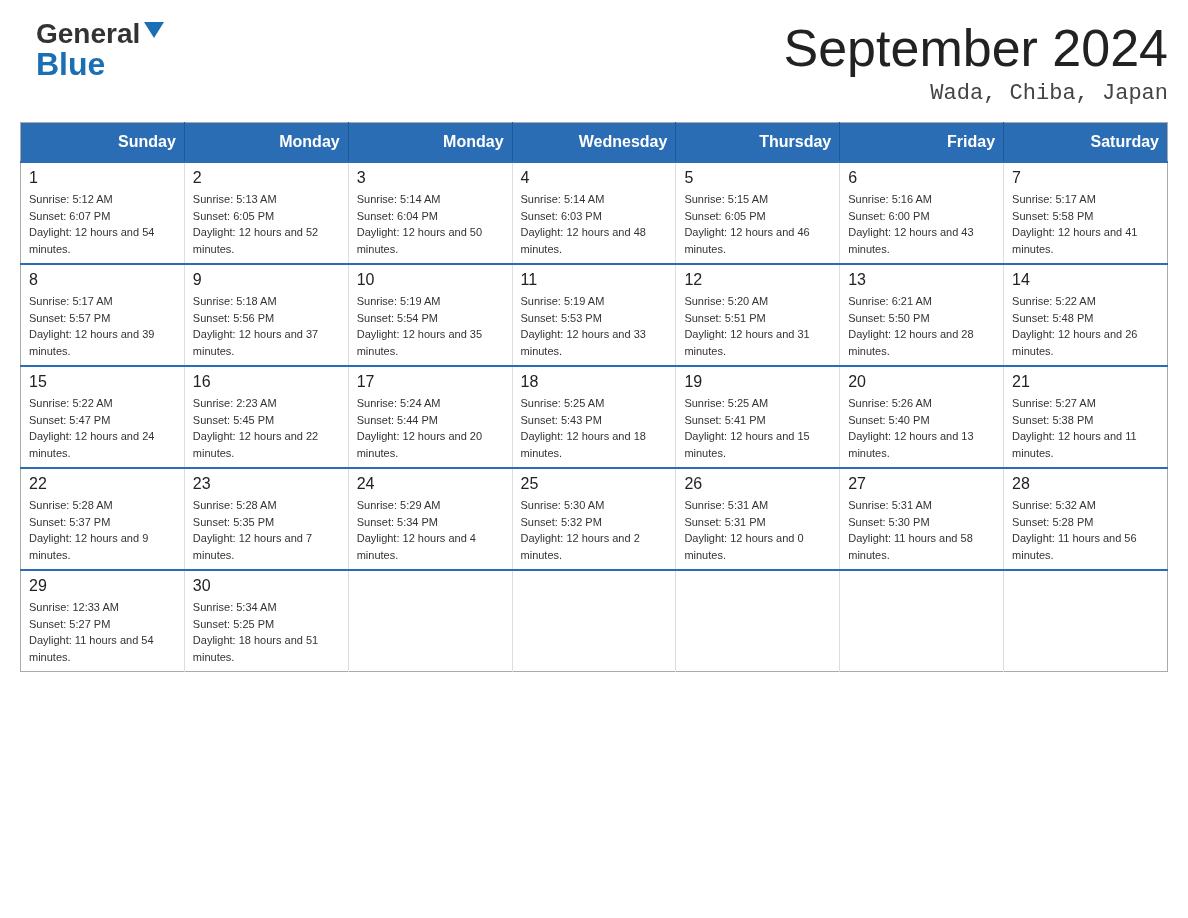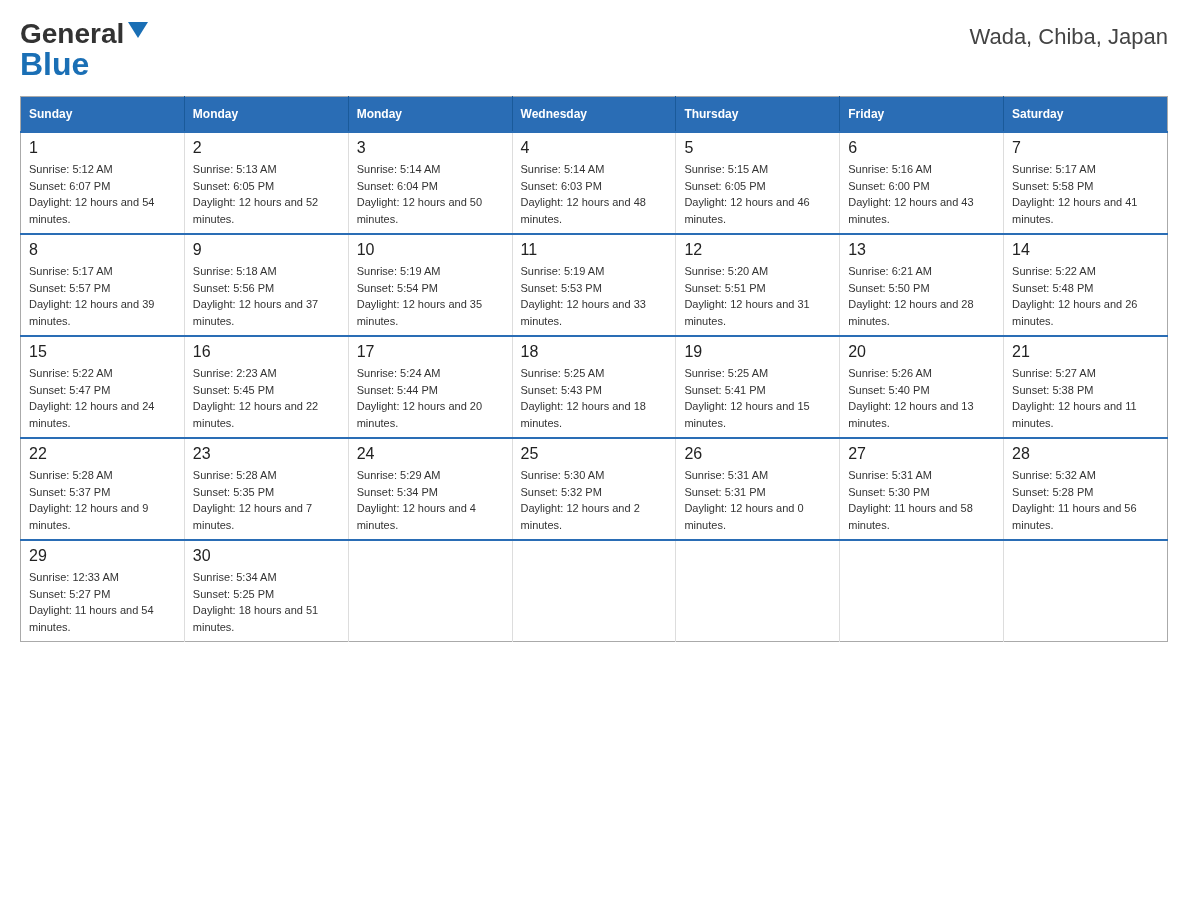--- a/index.html
+++ b/index.html
@@ -13,20 +13,21 @@
     .header {
       display: flex;
       justify-content: space-between;
       align-items: flex-start;
       margin-bottom: 16px;
     }
     .logo {
       display: flex;
       flex-direction: column;
       align-items: flex-start;
+      margin-left: 16px;
     }
     .logo-text-general {
       font-size: 28px;
       font-weight: bold;
       color: #333;
       line-height: 1;
     }
     .logo-text-blue {
       font-size: 32px;
       font-weight: bold;
@@ -55,33 +56,34 @@
     .main-title {
       font-size: 52px;
       font-weight: normal;
       color: #222;
       line-height: 1.1;
     }
     .subtitle {
       font-size: 22px;
       color: #444;
       margin-top: 4px;
+      font-family: Liberation Mono, monospace;
     }
     .calendar {
       width: 100%;
       border-collapse: collapse;
       border: 1px solid #aaa;
     }
     .calendar thead th {
       background-color: #2a6db5;
       color: #ffffff;
-      font-size: 12px;
+      font-size: 16px;
       font-weight: bold;
       padding: 10px 8px;
-      text-align: left;
+      text-align: right;
       border-right: 1px solid #1a5a9a;
       margin-top: 37px;
     }
     .calendar thead th:last-child {
       border-right: none;
     }
     .calendar tbody td {
       vertical-align: top;
       padding: 6px 8px;
       border-top: 2px solid #2a6db5;
@@ -118,20 +120,21 @@
 
 <div class="header">
   <div class="logo">
     <div class="logo-row">
       <span class="logo-text-general">General</span>
       <span class="logo-icon"></span>
     </div>
     <span class="logo-text-blue">Blue</span>
   </div>
   <div class="title-section">
+    <div class="main-title">September 2024</div>
     <div class="subtitle">Wada, Chiba, Japan</div>
   </div>
 </div>
 
 <table class="calendar">
   <thead>
     <tr>
 
     <th>Sunday</th>
         <th>Monday</th>

